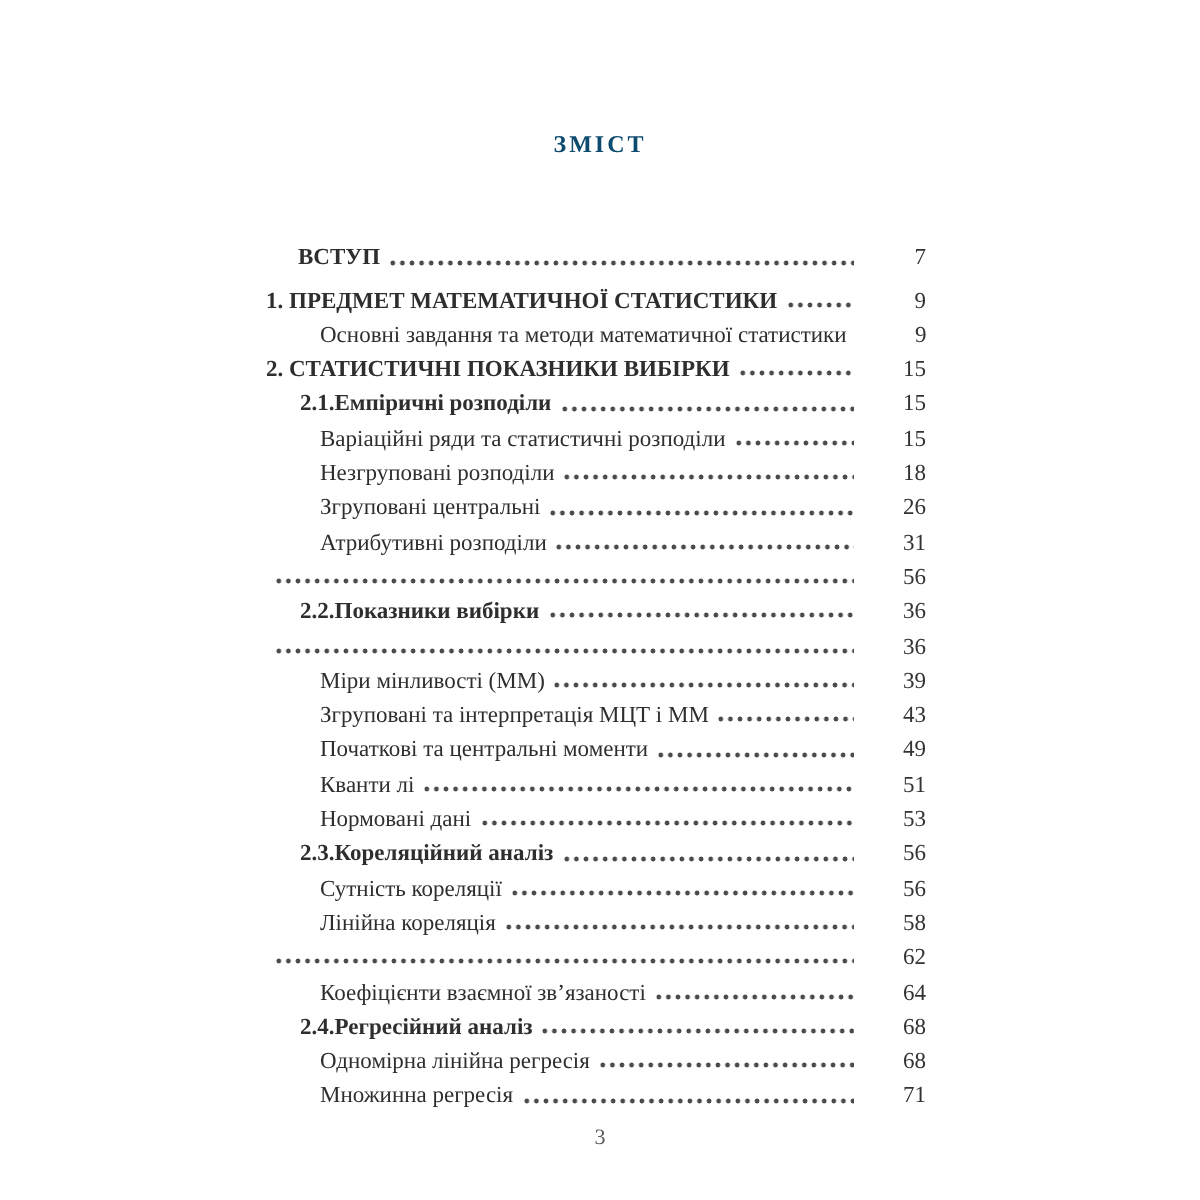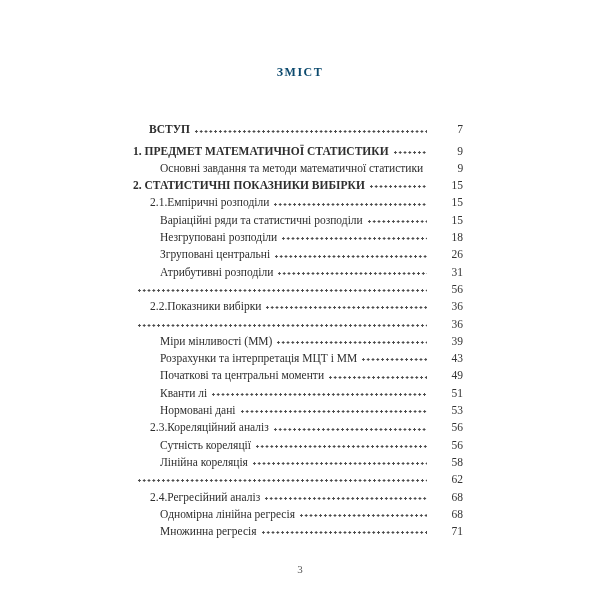--- a/index.html
+++ b/index.html
@@ -39,21 +39,21 @@
     height: 17.3px;
     font-size: 11.5px;
     line-height: 13px;
   }
   
   .row:nth-child(2) { margin-top: 4px; }
 
   .row .label { white-space: nowrap; }
   .row.intro .label   { padding-left: 16px; font-weight: bold; }
   .row.chapter .label { padding-left: 0;    font-weight: bold; }
-  .row.section .label { padding-left: 17px; font-weight: normal; }
+  .row.section .label { padding-left: 17px; font-weight: bold; }
   .row.sub .label     { padding-left: 27px; font-weight: normal; }
 
   .leader {
     flex: 1;
     align-self: stretch;
     margin-left: 4px;
     margin-right: 14px;
     background-image: radial-gradient(circle, #4a4a4a 1px, rgba(0,0,0,0) 1.35px);
     background-size: 4.8px 4.8px;
     background-repeat: repeat-x;
@@ -139,21 +139,21 @@
       <div class="row sub">
         <span class="leader"></span>
         <span class="pnum">36</span>
       </div>
       <div class="row sub">
         <span class="label">Міри мінливості (ММ)</span>
         <span class="leader"></span>
         <span class="pnum">39</span>
       </div>
       <div class="row sub">
-        <span class="label">Розрахунки та інтерпретація МЦТ і ММ</span>
+        <span class="label">Згруповані та інтерпретація МЦТ і ММ</span>
         <span class="leader"></span>
         <span class="pnum">43</span>
       </div>
       <div class="row sub">
         <span class="label">Початкові та центральні моменти</span>
         <span class="leader"></span>
         <span class="pnum">49</span>
       </div>
       <div class="row sub">
         <span class="label">Кванти лі</span>
@@ -176,20 +176,25 @@
         <span class="pnum">56</span>
       </div>
       <div class="row sub">
         <span class="label">Лінійна кореляція</span>
         <span class="leader"></span>
         <span class="pnum">58</span>
       </div>
       <div class="row sub">
         <span class="leader"></span>
         <span class="pnum">62</span>
+      </div>
+      <div class="row sub">
+        <span class="label">Коефіцієнти взаємної зв’язаності</span>
+        <span class="leader"></span>
+        <span class="pnum">64</span>
       </div>
       <div class="row section">
         <span class="label">2.4.Регресійний аналіз</span>
         <span class="leader"></span>
         <span class="pnum">68</span>
       </div>
       <div class="row sub">
         <span class="label">Одномірна лінійна регресія</span>
         <span class="leader"></span>
         <span class="pnum">68</span>

